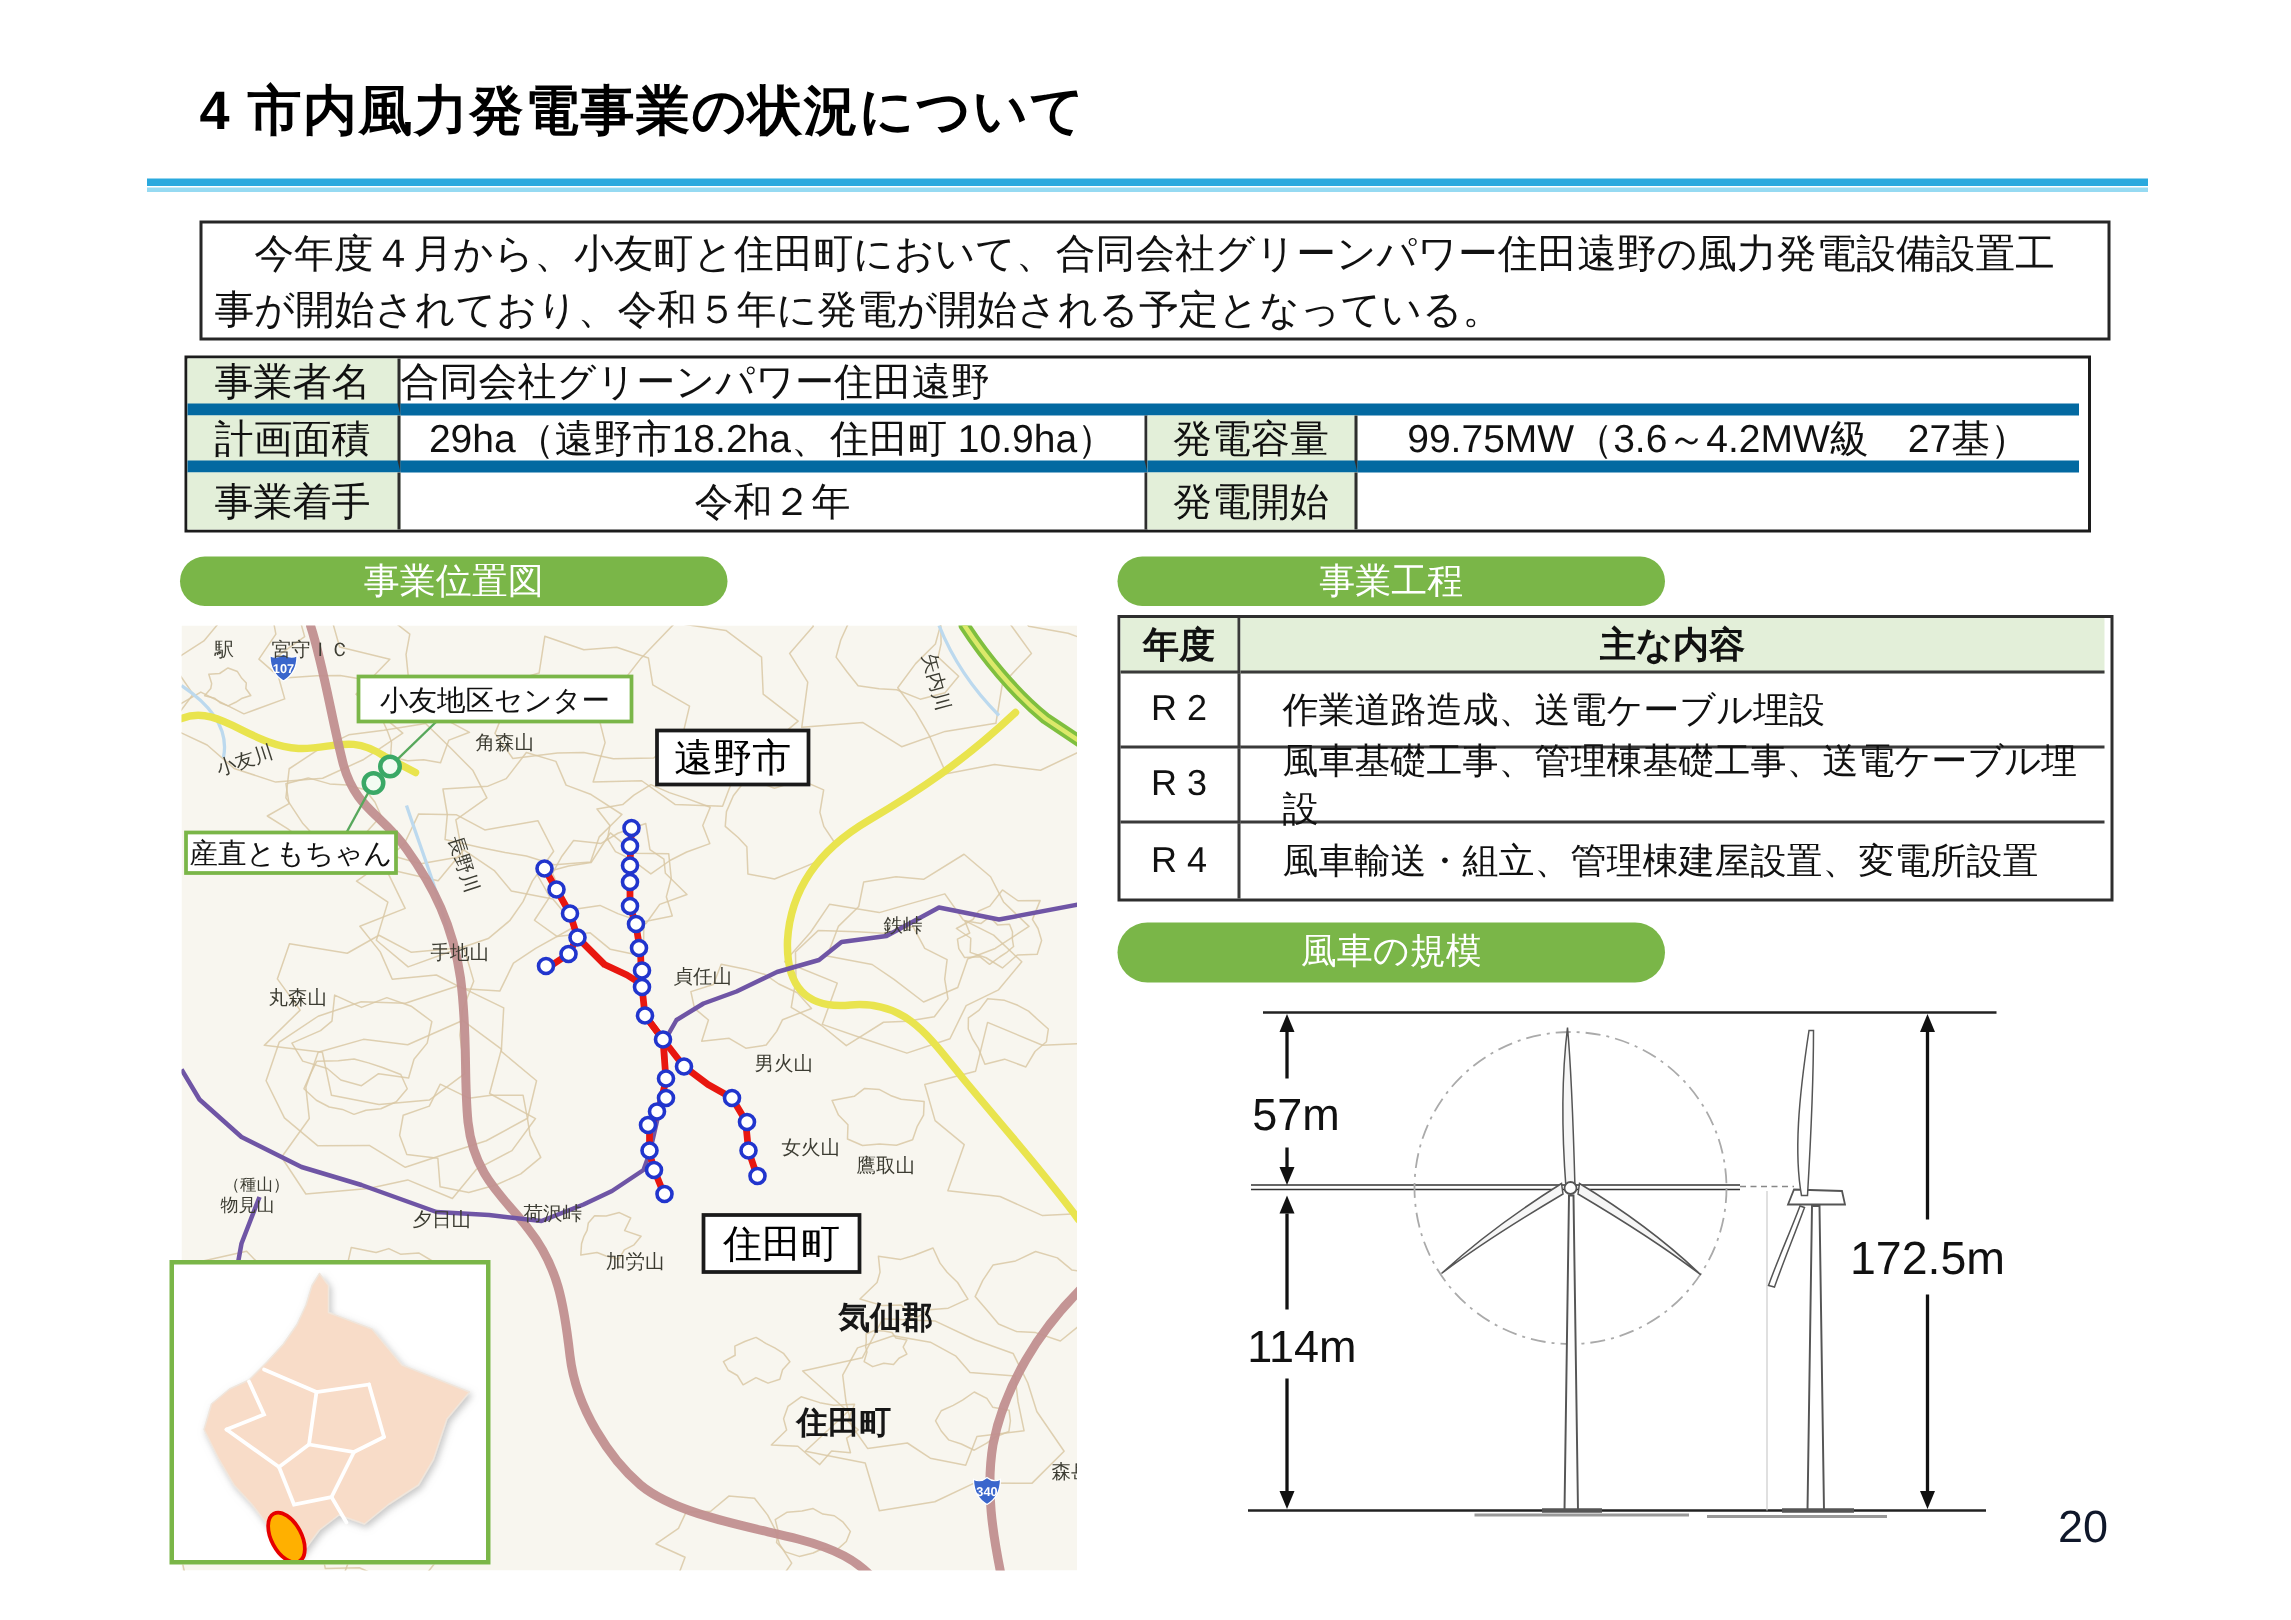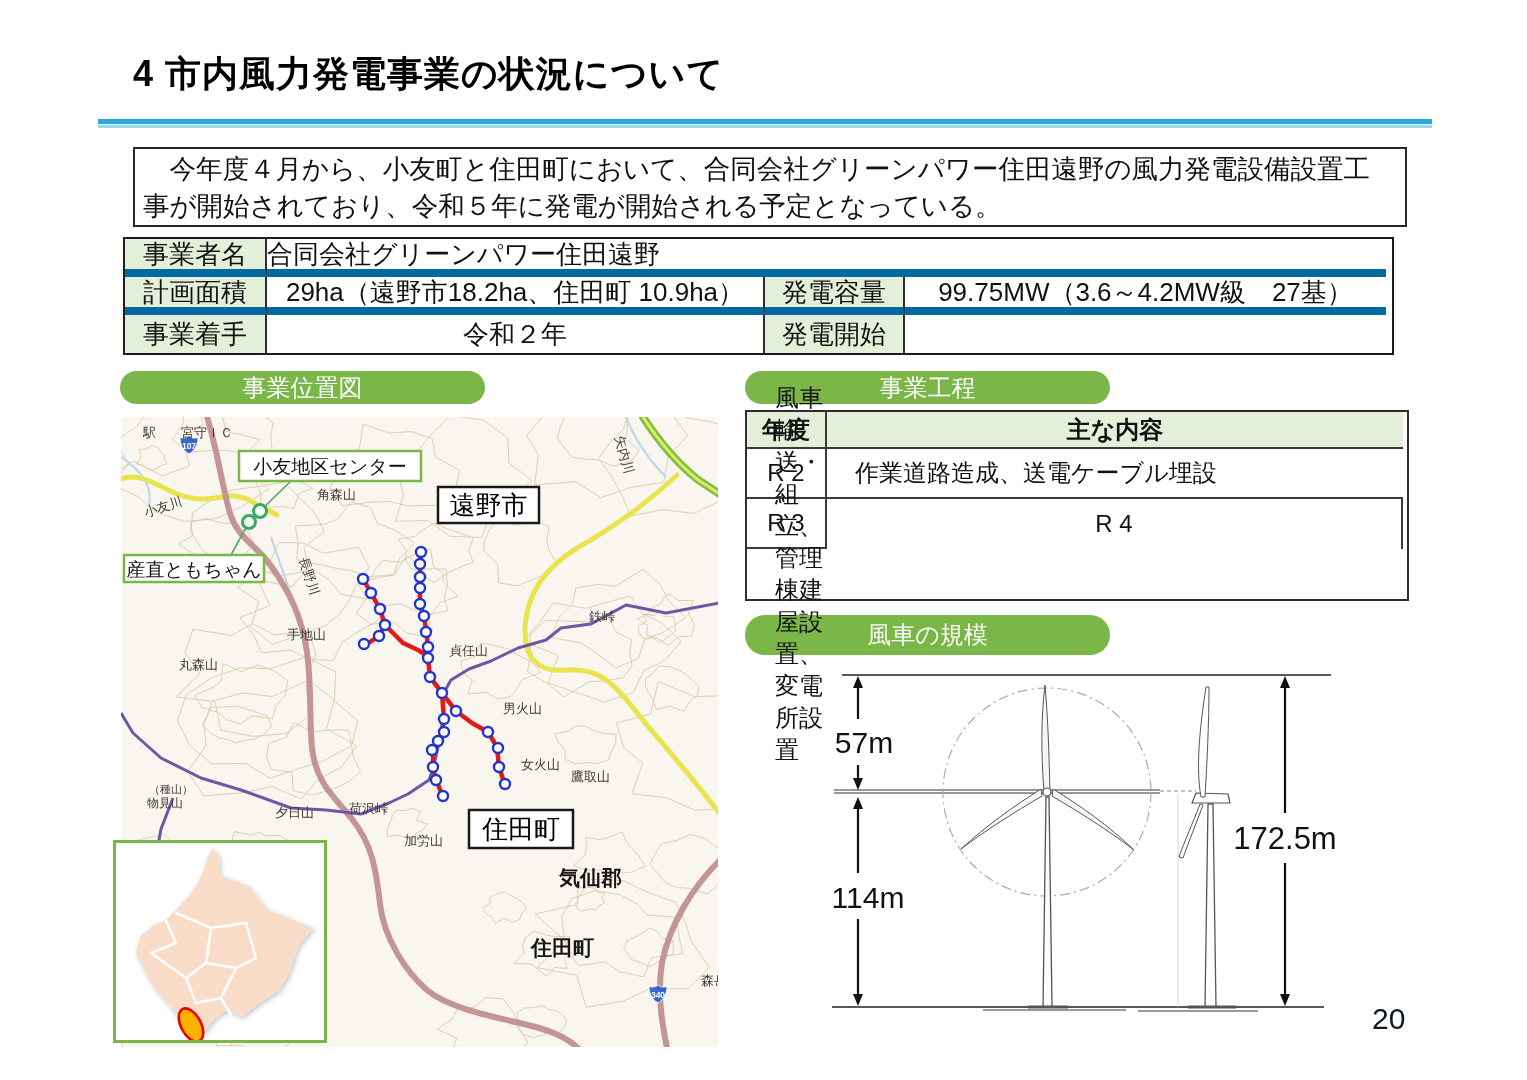--- a/index.html
+++ b/index.html
@@ -76,20 +76,21 @@
 <div class="pill" id="pill-location">事業位置図</div>
 <div class="pill" id="pill-schedule">事業工程</div>
 <div class="pill" id="pill-turbine">風車の規模</div>
 
 <div class="abs" id="schedule-table">
   <div class="cell h">年度</div>
   <div class="cell h lastc">主な内容</div>
   <div class="cell r">R 2</div>
   <div class="cell r content lastc">作業道路造成、送電ケーブル埋設</div>
   <div class="cell r">R 3</div>
+  <div class="cell r content lastc">風車基礎工事、管理棟基礎工事、送電ケーブル埋設</div>
   <div class="cell r lastr">R 4</div>
   <div class="cell r content lastc lastr">風車輸送・組立、管理棟建屋設置、変電所設置</div>
 </div>
 
 <div class="abs" id="map-wrap">
 <svg width="597" height="630" viewBox="0 0 597 630">
   <rect x="0" y="0" width="597" height="630" fill="#f8f6ef"></rect>
   <g id="map-contours">
         <polygon points="428.2,133.9 436.6,146.5 425.9,156.5 411.4,162.6 395.3,169.0 377.6,165.6 376.9,147.5 371.1,141.3 362.5,133.9 363.3,124.1 367.9,113.5 377.2,101.5 395.3,108.5 412.7,102.9 428.1,109.6 425.6,124.6" fill="none" stroke="#d9c8a4" stroke-width="1" stroke-linejoin="round" opacity="0.85"></polygon>
         <polygon points="187.3,256.4 185.6,273.0 188.8,298.7 165.2,316.4 131.7,319.4 100.0,313.2 93.9,284.5 55.2,279.9 79.1,256.4 63.9,235.6 72.0,212.2 110.5,218.5 131.7,206.5 153.3,217.9 188.2,214.6 194.8,237.1" fill="none" stroke="#d9c8a4" stroke-width="1" stroke-linejoin="round" opacity="0.85"></polygon>

